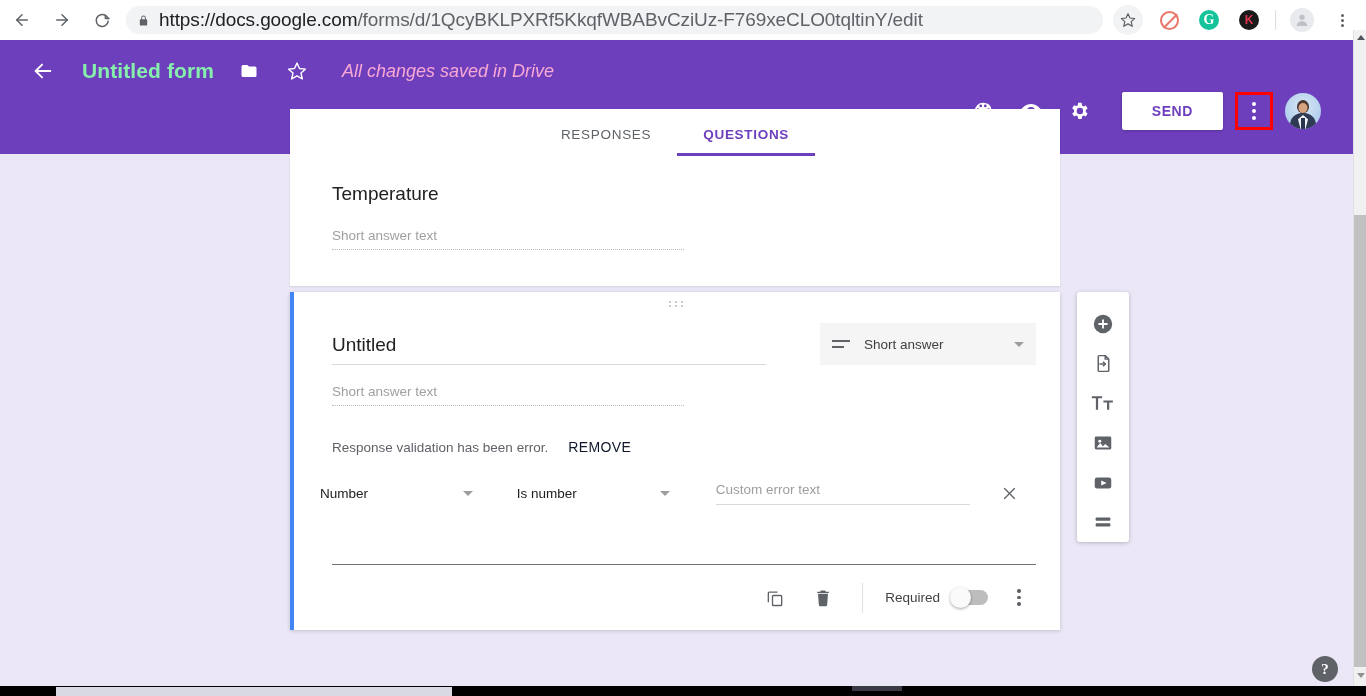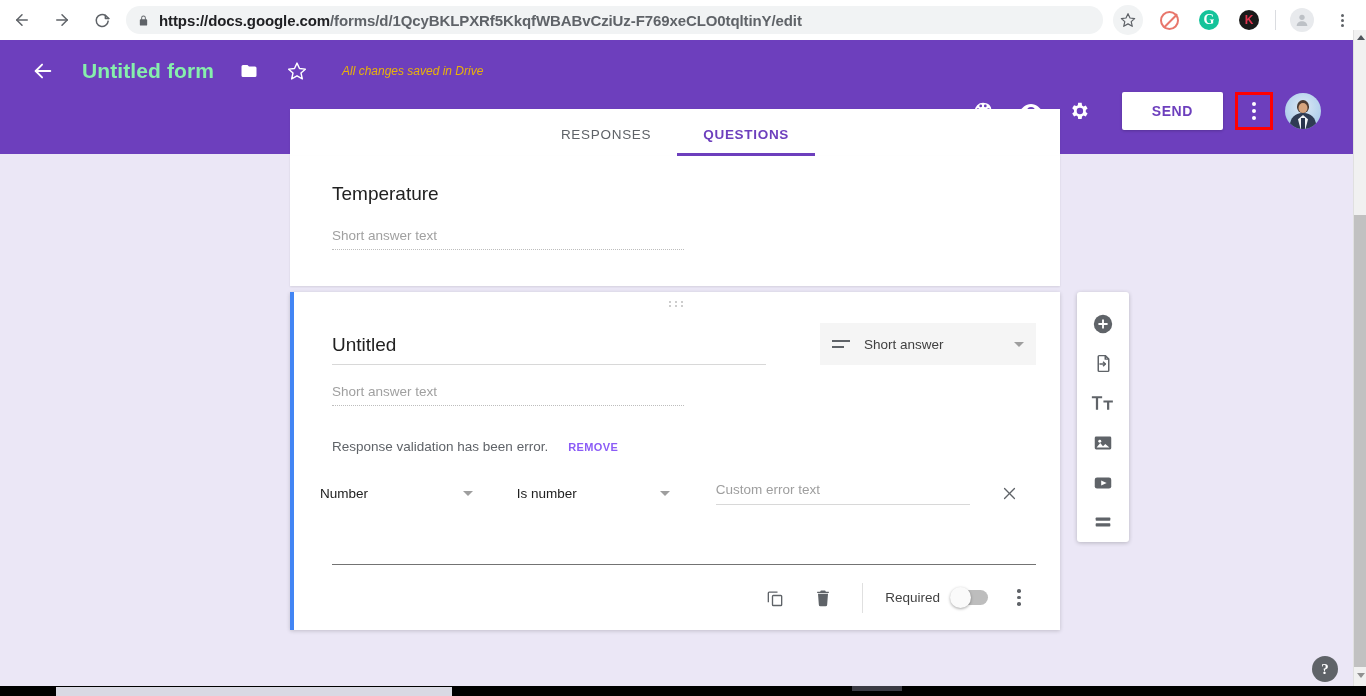--- a/index.html
+++ b/index.html
@@ -22,23 +22,22 @@
   }
   .nav-btn svg { display: block; }
   .omnibox {
     flex: 1; height: 28px; margin: 0 10px 0 6px;
     background: #f1f3f4; border-radius: 14px;
     display: flex; align-items: center; padding: 0 12px;
     position: relative;
   }
   .omnibox .lock { margin-right: 10px; display: flex; }
   .url-text {
-    font-size: 15px; color: #202124; white-space: nowrap;
+    font-size: 19px; color: #202124; white-space: nowrap;
     letter-spacing: -0.1px;
-    font-weight: bold;
   }
   .url-text .dim { color: #5f6368; }
   .toolbar-icons { display: flex; align-items: center; padding-right: 4px; }
   .ticon {
     width: 30px; height: 30px; margin: 0 5px;
     display: flex; align-items: center; justify-content: center;
     position: relative;
   }
   .star-wrap {
     width: 30px; height: 30px; border-radius: 50%;
@@ -79,21 +78,21 @@
     background: #6d3fbd;
   }
   .fh-left { position: absolute; left: 30px; top: 18px; display: flex; align-items: center; }
   .back-arrow { width: 26px; height: 26px; display: flex; align-items: center; justify-content: center; }
   .form-title {
     color: #86efac; font-size: 21px; font-weight: bold;
     margin-left: 26px; letter-spacing: 0.1px;
   }
   .hdr-ic { margin-left: 22px; display: flex; align-items: center; justify-content: center; width: 26px; height: 26px; }
   .save-status {
-    color: #eab308; font-size: 12px; font-style: italic;
+    color: #f9a8d4; font-size: 18px; font-style: italic;
     margin-left: 32px; white-space: nowrap;
   }
   .fh-right { position: absolute; right: 32px; top: 52px; display: flex; align-items: center; }
   .hdr-action { width: 38px; height: 38px; display: flex; align-items: center; justify-content: center; margin-right: 10px; }
   .send-btn {
     background: #ffffff; color: #6d3fbd; font-size: 14px; font-weight: bold;
     letter-spacing: 0.6px; padding: 11px 30px; border-radius: 2px;
     margin: 0 10px 0 14px; box-shadow: 0 1px 3px rgba(0,0,0,0.2);
   }
   .more-highlight {
@@ -191,21 +190,21 @@
     width: 0; height: 0; border-left: 5px solid transparent;
     border-right: 5px solid transparent; border-top: 5px solid #9e9e9e;
   }
 
   .validation-msg {
     position: absolute; left: 38px; top: 147px;
     display: flex; align-items: baseline;
   }
   .vm-text { font-size: 13.5px; color: #5f6368; }
   .vm-remove {
-    font-size: 11px; color: #8b5cf6; font-weight: bold;
+    font-size: 14px; color: #0f172a; font-weight: normal;
     letter-spacing: 0.4px; margin-left: 20px;
   }
 
   .validation-row { position: absolute; left: 26px; top: 186px; width: 700px; display: flex; align-items: center; gap: 8px; }
   .vsel { position: relative; height: 30px; display: flex; align-items: center; }
   .vsel-label { font-size: 13.5px; color: #212121; }
   .vsel .caret { position: absolute; right: 0; top: 13px; }
   .vsel-1 { width: 166px; }
   .vsel-2 { width: 166px; margin-left: 36px; }
   .err-field { width: 276px; margin-left: 38px; }

